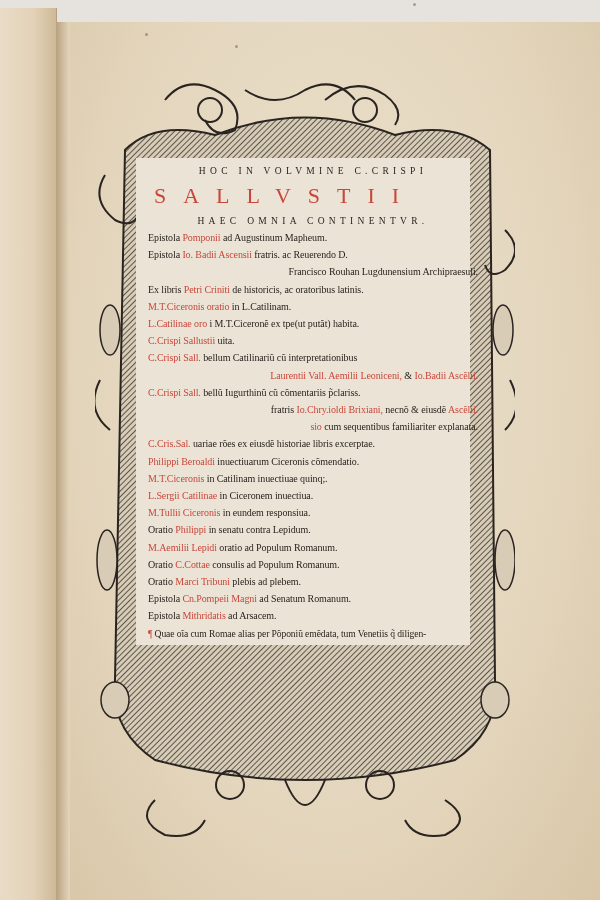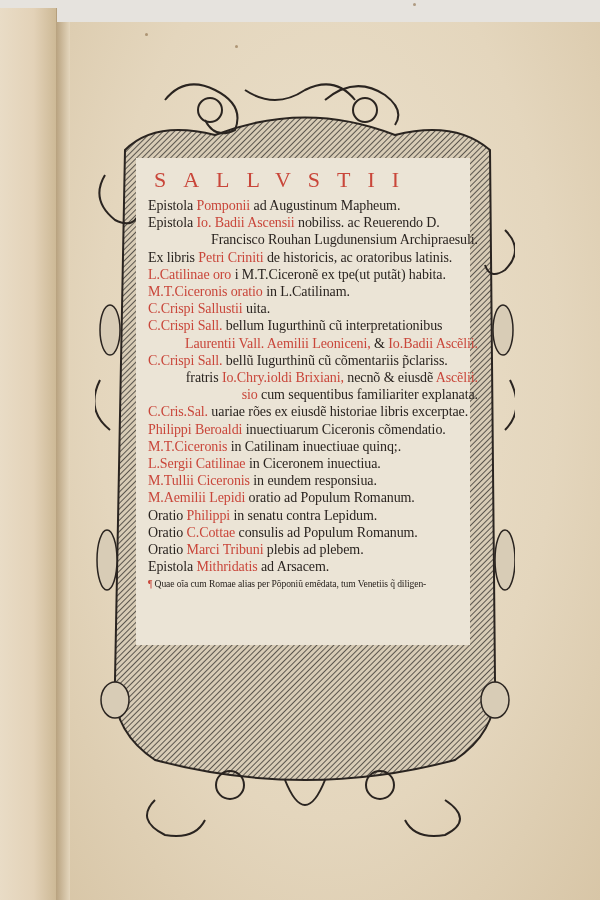--- a/index.html
+++ b/index.html
@@ -11,21 +11,21 @@
     border-right:1px solid #b59f7c;}
   .main-page{position:absolute;left:56px;top:22px;width:544px;height:878px;
     background:radial-gradient(ellipse at 50% 40%,#ece2ce 0%,#e4d6bd 60%,#d8c6a7 100%);}
   .gutter{position:absolute;left:56px;top:22px;width:14px;height:878px;
     background:linear-gradient(90deg,#b8a27f,#e4d6bd);}
   .frame{position:absolute;left:95px;top:80px;width:420px;height:760px;}
   .frame svg{position:absolute;left:0;top:0;}
   .panel{position:absolute;left:136px;top:158px;width:334px;height:487px;
     background:#ebe4d6;}
   .textblock{position:absolute;left:148px;top:163px;width:330px;}
-  .line{font-size:14px;line-height:17.2px;color:#2a2420;white-space:nowrap;letter-spacing:-0.1px;}
+  .line{font-size:10px;line-height:17.2px;color:#2a2420;white-space:nowrap;letter-spacing:-0.1px;}
   .red{color:#c9463a;}
   .hdr{font-size:9.5px;letter-spacing:4.3px;color:#2a2420;text-align:center;line-height:16px;}
   .title{font-size:22px;letter-spacing:17px;color:#c9463a;line-height:34px;padding-left:6px;}
   .indent{padding-left:14px;text-align:right;}
   .small{font-size:9.6px;line-height:12px;}
   .dust{position:absolute;width:3px;height:3px;border-radius:50%;background:#8a6b45;opacity:.6;}
 </style>
 </head>
 <body>
 
@@ -68,43 +68,46 @@
       <ellipse cx="410" cy="480" rx="10" ry="30"></ellipse>
       <ellipse cx="20" cy="620" rx="14" ry="18"></ellipse>
       <ellipse cx="400" cy="620" rx="14" ry="18"></ellipse>
     </g>
   </svg>
 </div>
 
 <div class="panel"></div>
 
 <div class="textblock">
+  <div class="hdr">HOC IN VOLVMINE C.CRISPI</div>
   <div class="title">SALLVSTII</div>
+  <div class="hdr">HAEC OMNIA CONTINENTVR.</div>
   <div id="lines">
       <div class="line"><span>Epistola </span><span class="red">Pomponii</span><span> ad Augustinum Mapheum.</span></div>
-      <div class="line"><span>Epistola </span><span class="red">Io. Badii Ascensii</span><span> nobiliss. ac Reuerendo D.</span></div>
+      <div class="line"><span>Epistola </span><span class="red">Io. Badii Ascensii</span><span> fratris. ac Reuerendo D.</span></div>
       <div class="line indent"><span>Francisco Rouhan Lugdunensium Archipraesuli.</span></div>
       <div class="line"><span>Ex libris </span><span class="red">Petri Criniti</span><span> de historicis, ac oratoribus latinis.</span></div>
+      <div class="line"><span class="red">M.T.Ciceronis oratio</span><span> in L.Catilinam.</span></div>
       <div class="line"><span class="red">L.Catilinae oro</span><span> i M.T.Ciceronẽ ex tpe(ut putãt) habita.</span></div>
-      <div class="line"><span class="red">M.T.Ciceronis oratio</span><span> in L.Catilinam.</span></div>
       <div class="line"><span class="red">C.Crispi Sallustii</span><span> uita.</span></div>
-      <div class="line"><span class="red">C.Crispi Sall.</span><span> bellum Iugurthinũ cũ interpretationibus</span></div>
+      <div class="line"><span class="red">C.Crispi Sall.</span><span> bellum Catilinariũ cũ interpretationibus</span></div>
       <div class="line indent"><span class="red">Laurentii Vall. Aemilii Leoniceni,</span><span> &amp; </span><span class="red">Io.Badii Ascẽlii.</span></div>
       <div class="line"><span class="red">C.Crispi Sall.</span><span> bellũ Iugurthinũ cũ cõmentariis p̃clariss.</span></div>
       <div class="line indent"><span>fratris </span><span class="red">Io.Chry.ioldi Brixiani,</span><span> necnõ &amp; eiusdẽ </span><span class="red">Ascẽlii.</span></div>
       <div class="line indent"><span class="red">sio</span><span> cum sequentibus familiariter explanata.</span></div>
       <div class="line"><span class="red">C.Cris.Sal.</span><span> uariae rões ex eiusdẽ historiae libris excerptae.</span></div>
       <div class="line"><span class="red">Philippi Beroaldi</span><span> inuectiuarum Ciceronis cõmendatio.</span></div>
       <div class="line"><span class="red">M.T.Ciceronis</span><span> in Catilinam inuectiuae quinq;.</span></div>
       <div class="line"><span class="red">L.Sergii Catilinae</span><span> in Ciceronem inuectiua.</span></div>
       <div class="line"><span class="red">M.Tullii Ciceronis</span><span> in eundem responsiua.</span></div>
+      <div class="line"><span>Oratio </span><span class="red">Philippi</span><span> in senatu contra Lepidum.</span></div>
       <div class="line"><span class="red">M.Aemilii Lepidi</span><span> oratio ad Populum Romanum.</span></div>
-      <div class="line"><span>Oratio </span><span class="red">Philippi</span><span> in senatu contra Lepidum.</span></div>
       <div class="line"><span>Oratio </span><span class="red">C.Cottae</span><span> consulis ad Populum Romanum.</span></div>
       <div class="line"><span>Oratio </span><span class="red">Marci Tribuni</span><span> plebis ad plebem.</span></div>
+      <div class="line"><span>Epistola </span><span class="red">Cn.Pompeii Magni</span><span> ad Senatum Romanum.</span></div>
       <div class="line"><span>Epistola </span><span class="red">Mithridatis</span><span> ad Arsacem.</span></div>
     </div>
   <div class="line small" style="margin-top:3px;">
     <span class="red">¶</span>
     <span>Quae oĩa cum Romae alias per Põponiũ emẽdata, tum Venetiis q̃ diligen-</span><br>
   </div>
 </div>
 
 <div class="dust" style="left:145px;top:33px;"></div>
 <div class="dust" style="left:413px;top:3px;"></div>

